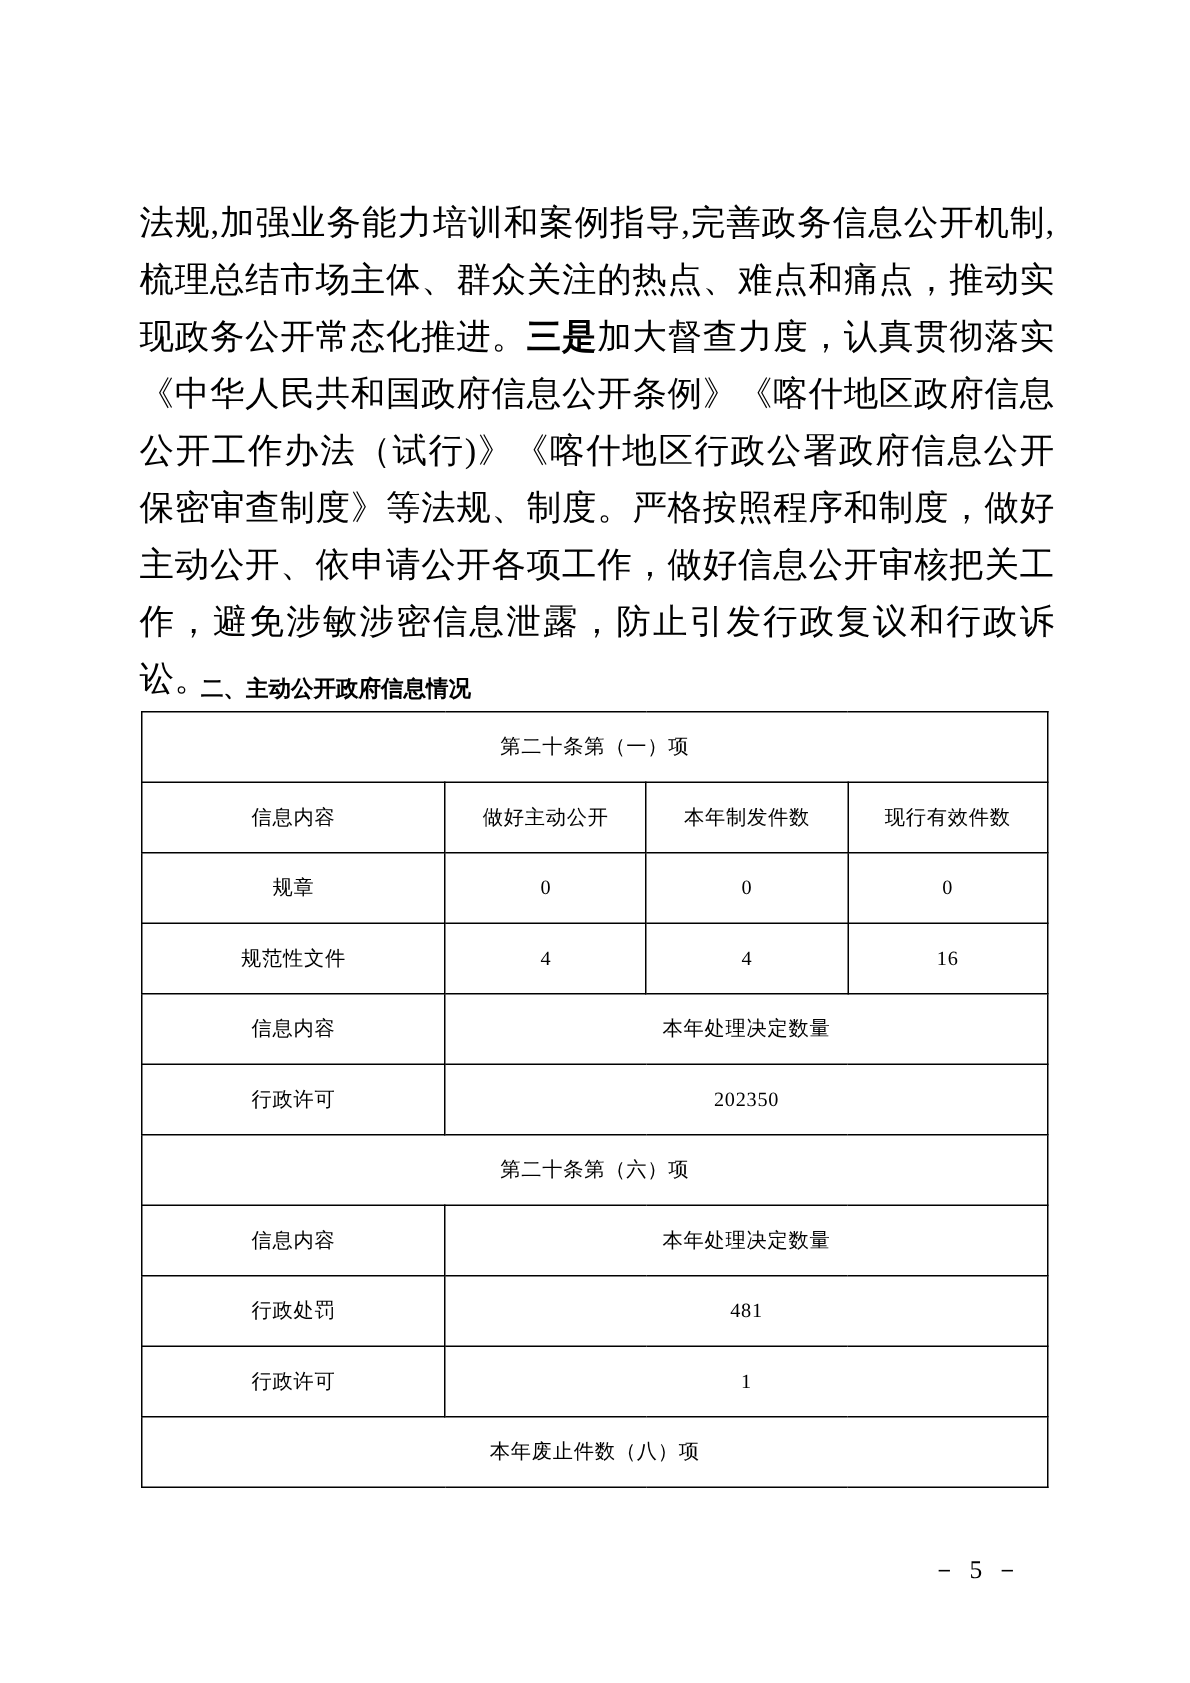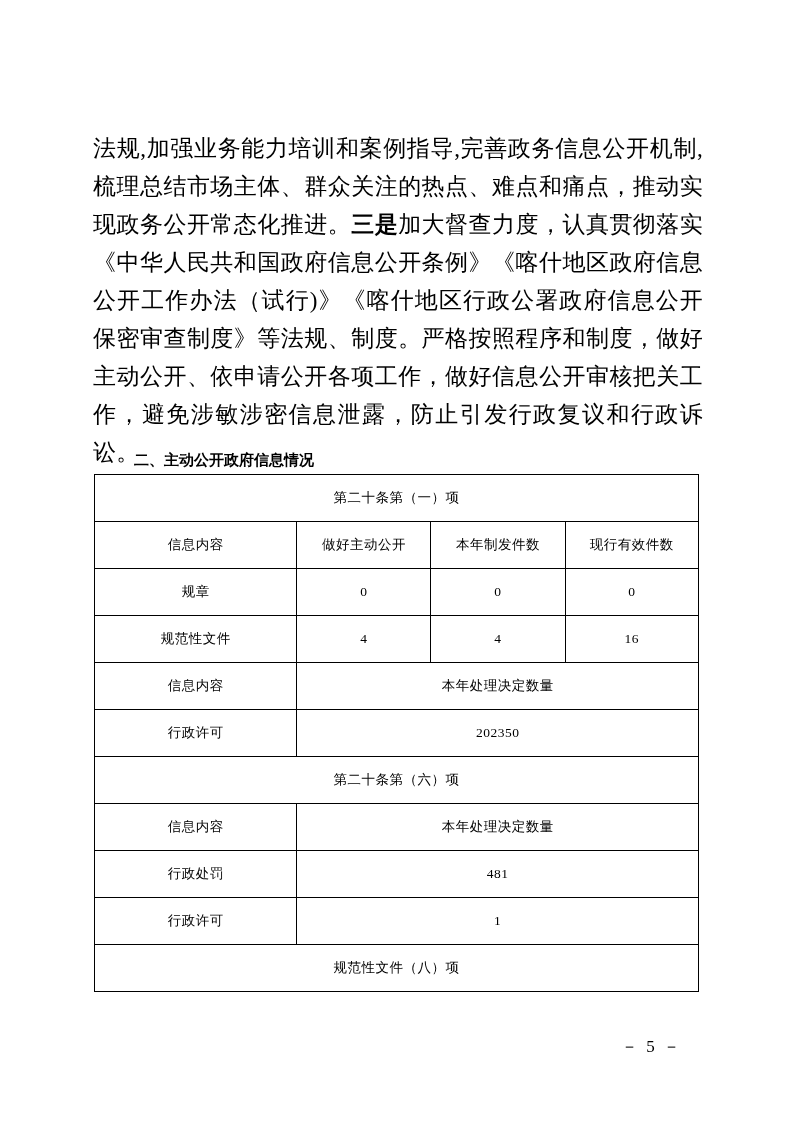--- a/index.html
+++ b/index.html
@@ -140,21 +140,21 @@
       </tr>
       <tr>
         <td>行政处罚</td>
         <td colspan="3">481</td>
       </tr>
       <tr>
         <td>行政许可</td>
         <td colspan="3">1</td>
       </tr>
       <tr>
-        <td class="span-head" colspan="4">规范性文件（八）项</td>
+        <td class="span-head" colspan="4">本年废止件数（八）项</td>
       </tr>
     </tbody>
   </table>
 
   <div class="page-number">
     <span class="pn-inner">－ 5 －</span>
   </div>
 
 </div>
 

